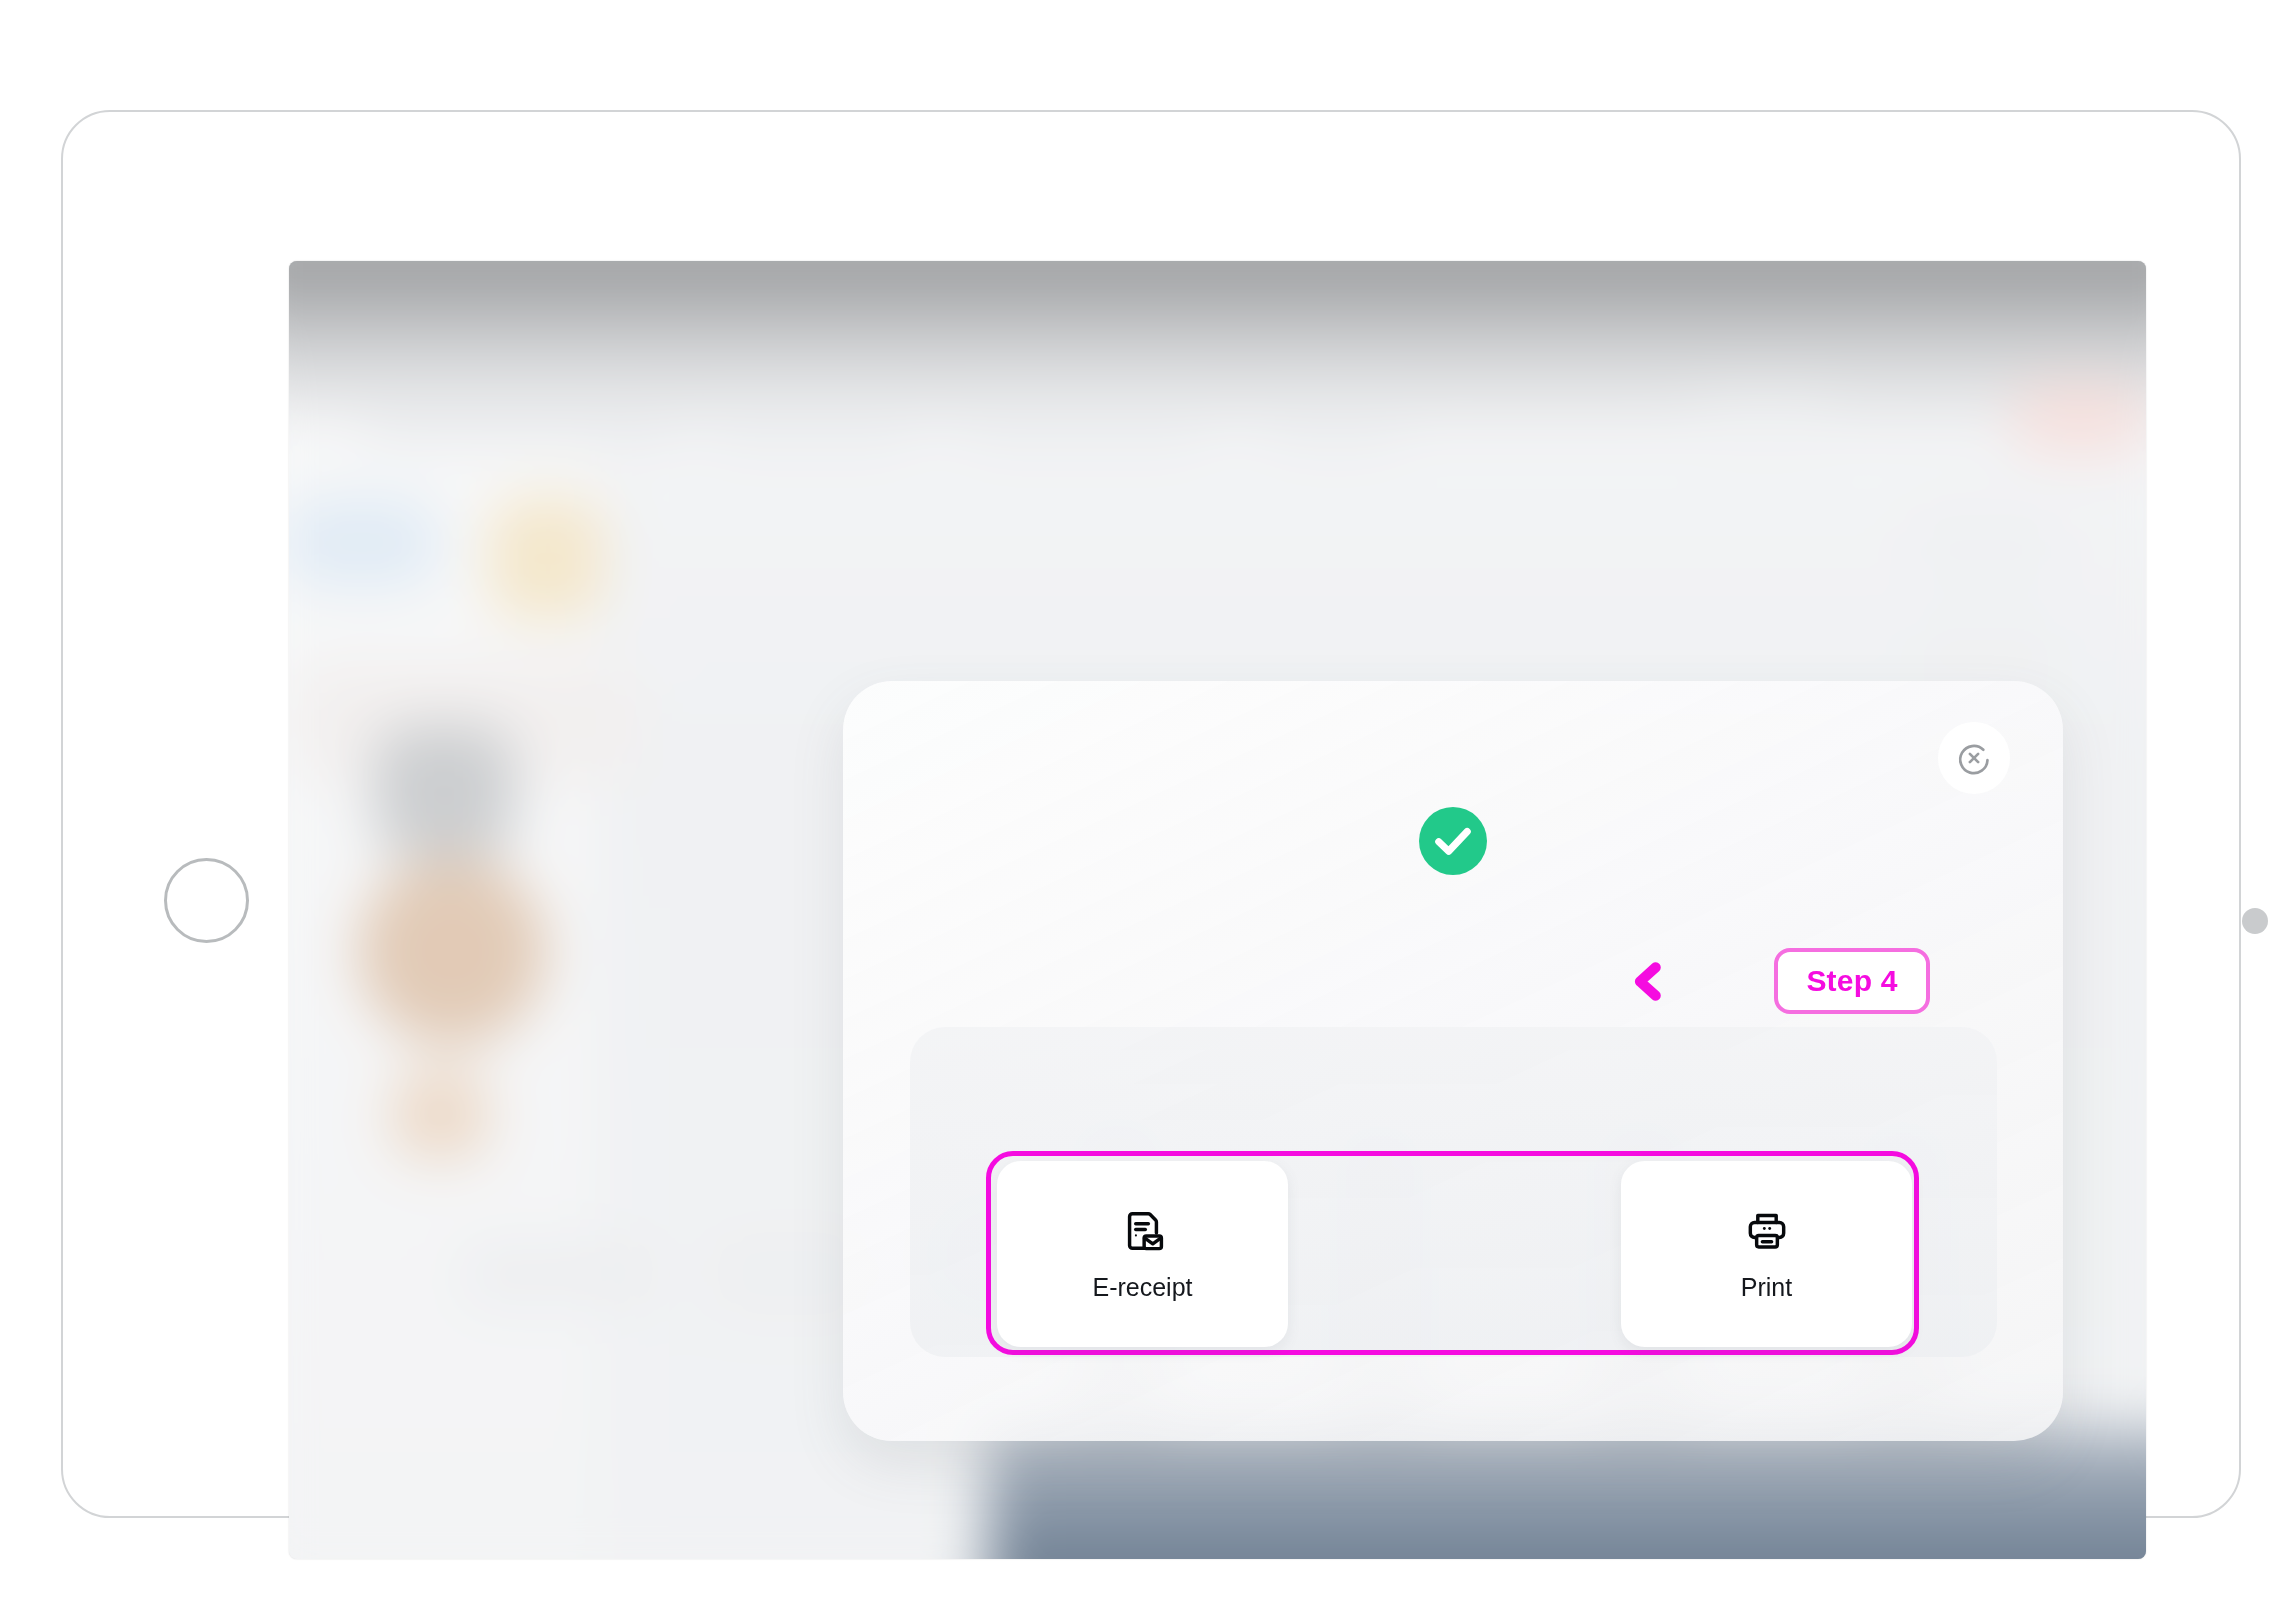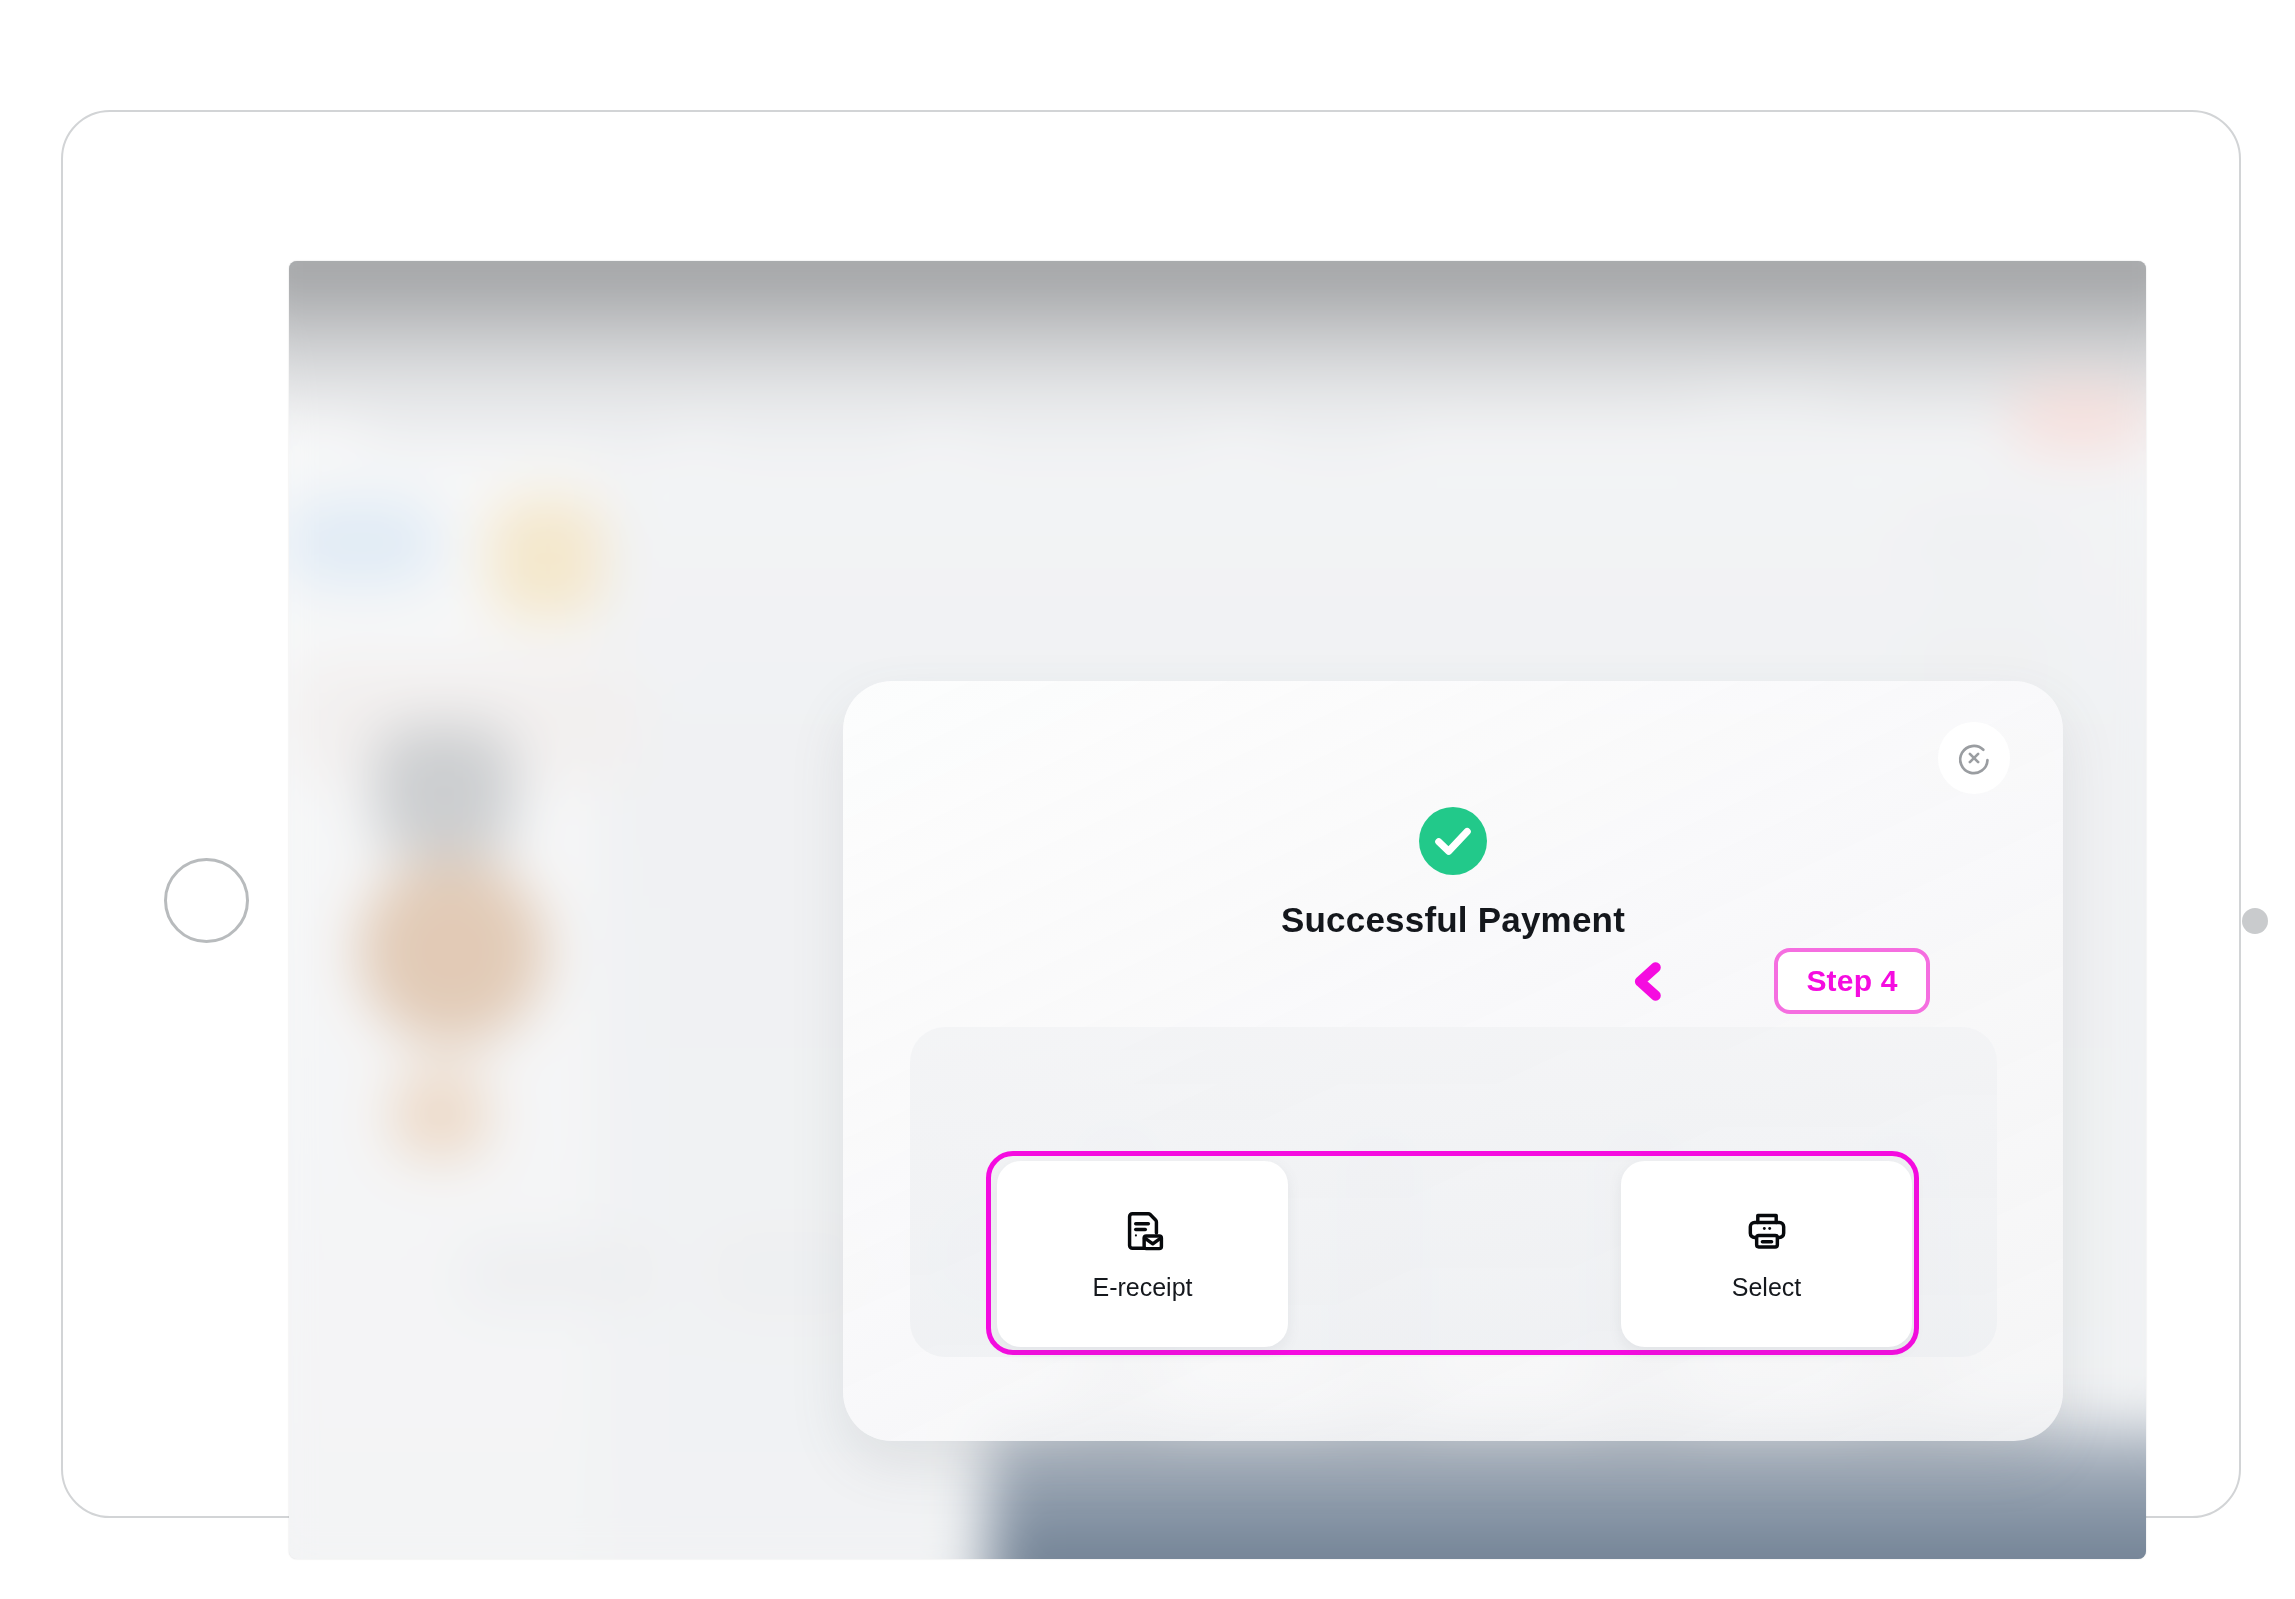--- a/index.html
+++ b/index.html
@@ -329,21 +329,20 @@
         </svg>
       </button>
 
       <div id="success-icon">
         <svg width="68" height="68" viewBox="0 0 86 86">
           <circle cx="43" cy="43" r="43" fill="#22c98a"></circle>
           <path d="M25 44 L37.5 56 L61 31" stroke="#ffffff" stroke-width="9" stroke-linecap="round" stroke-linejoin="round" fill="none"></path>
         </svg>
       </div>
 
-      <div id="modal-title">Successful Payment</div>
 
       <div id="options-panel">
 
 
         <div id="options-highlight"></div>
 
         <div id="options-row">
 
           <button class="option-button">
             <span class="option-icon">
@@ -363,21 +362,21 @@
             <span class="option-icon">
               <svg width="46" height="46" viewBox="0 0 24 24" fill="none" stroke="#07090c" stroke-width="1.8" stroke-linecap="round" stroke-linejoin="round">
                 <path d="M7.2 7.6V3.9h9.6v3.7"></path>
                 <rect x="3.3" y="7.6" width="17.4" height="7.8" rx="2.2"></rect>
                 <circle cx="10.6" cy="10.7" r=".75" fill="#07090c" stroke="none"></circle>
                 <circle cx="13.4" cy="10.7" r=".75" fill="#07090c" stroke="none"></circle>
                 <rect x="6.6" y="14.3" width="10.8" height="6" rx="1.1" fill="#ffffff"></rect>
                 <path d="M9.6 17.6h4.8"></path>
               </svg>
             </span>
-            <span class="option-label">Select</span>
+            <span class="option-label">Print</span>
           </button>
 
 
         </div>
       </div>
     </div>
   </div>
 </div>
 
 <svg id="step-arrow" viewBox="0 0 190 52">

